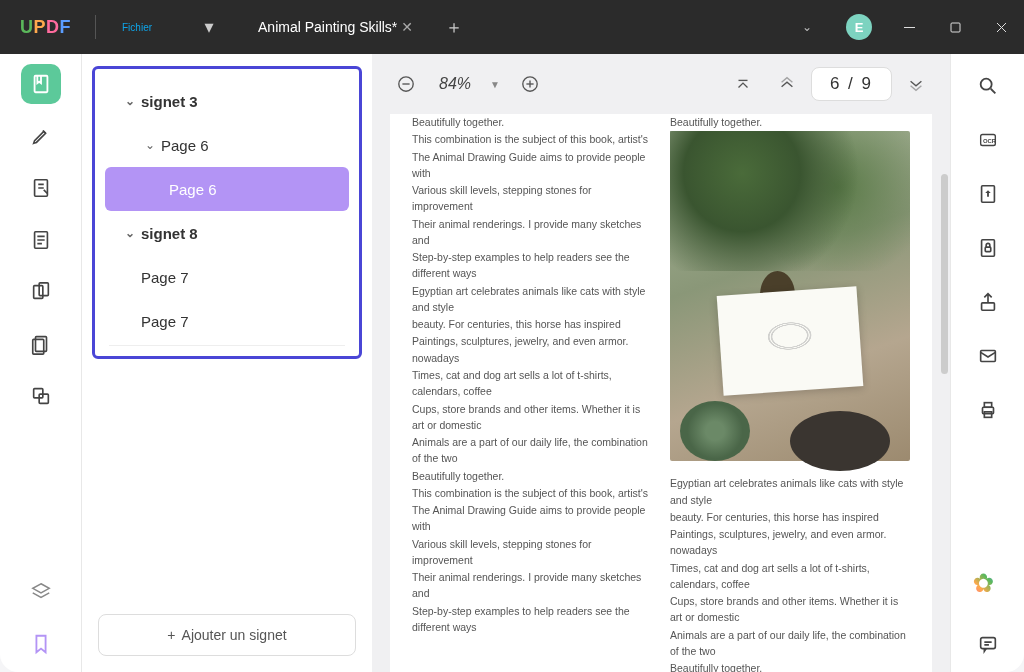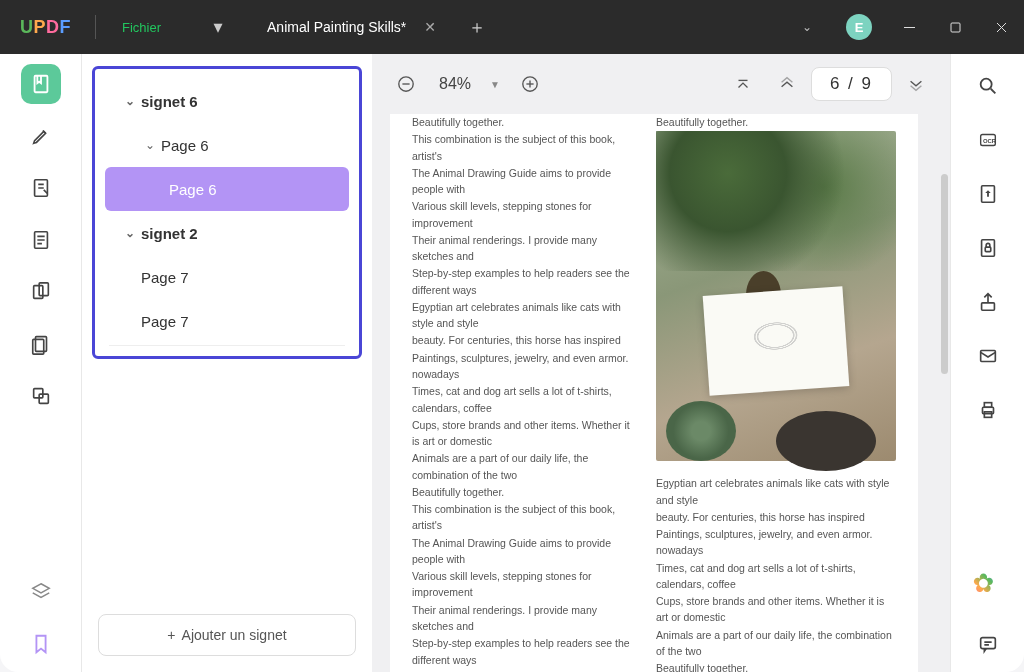--- a/index.html
+++ b/index.html
@@ -1,24 +1,24 @@
 <!DOCTYPE html>
 <html><head>
 <meta charset="utf-8">
 <style>
 * { box-sizing: border-box; margin: 0; padding: 0; font-family: -apple-system, BlinkMacSystemFont, "Segoe UI", sans-serif; }
 body { width: 1024px; height: 672px; background: #f5f5f7; overflow: hidden; }
 .titlebar { height: 54px; background: #2b2b2b; display: flex; align-items: center; color: #ddd; position: relative; }
 .logo { padding: 0 20px; font-size: 18px; font-weight: 700; letter-spacing: 0.5px; }
 .logo span:nth-child(1){color:#5bb85b}.logo span:nth-child(2){color:#ffa94d}.logo span:nth-child(3){color:#ff6b9d}.logo span:nth-child(4){color:#5b9dff}
 .vdiv { width: 1px; height: 24px; background: #555; margin: 0 4px; }
-.menu-item { padding: 0 22px; font-size: 13px; color: #22c55e; cursor: pointer; height: 54px; display: flex; align-items: center; }
+.menu-item { padding: 0 22px; font-size: 10px; color: #0ea5e9; cursor: pointer; height: 54px; display: flex; align-items: center; }
 .tab-area { display: flex; align-items: stretch; margin-left: 8px; height: 54px; }
 .tab-plus { width: 54px; display:flex; align-items:center; justify-content:center; color:#ccc; font-size:18px; cursor:pointer;}
-.tab-active { display:flex; align-items:center; padding: 0 14px 0 22px; color:#fff; font-size:14px; position:relative; gap:18px;}
+.tab-active { display:flex; align-items:center; padding: 0 14px 0 22px; color:#fff; font-size:14px; position:relative; gap:4px;}
 .tab-active .x { color:#aaa; font-size:14px; cursor:pointer;}
 .winbtns { margin-left:auto; display:flex; align-items:center; gap:0; }
 .chev-area { width:50px; display:flex; align-items:center; justify-content:center; color:#bbb; font-size:12px;}
 .avatar { width:26px; height:26px; border-radius:50%; background:#7dd3c0; color:#fff; display:flex; align-items:center; justify-content:center; font-size:13px; font-weight:600; margin:0 14px;}
 .wbtn { width:46px; height:54px; display:flex; align-items:center; justify-content:center; color:#ddd; cursor:pointer; }
 .wbtn svg { width:11px; height:11px; stroke:#ddd; stroke-width:1; fill:none;}
 .main { display:flex; height:618px; }
 .lrail { width:82px; background:#fff; border-right:1px solid #e8e8e8; display:flex; flex-direction:column; align-items:center; padding-top:10px; gap:12px; border-radius: 0 0 0 18px;}
 .lrail-top { display:flex; flex-direction:column; align-items:center; gap:12px; flex:1;}
 .rail-icon { width:40px; height:40px; display:flex; align-items:center; justify-content:center; border-radius:10px; cursor:pointer; color:#555;}
@@ -33,25 +33,25 @@
 .bm-item.lvl3 { padding-left: 64px;}
 .bm-item.sel { background:#b394f5; color:#fff; margin: 0 6px;}
 .bm-item .chev { width:18px; display:inline-flex; justify-content:center; font-size:12px; color:#666; margin-right:2px;}
 .divider { height:1px; background:#eee; margin: 2px 10px;}
 .sidebar-spacer { flex:1;}
 .add-btn { height:42px; border:1px solid #ddd; border-radius:8px; background:#fff; display:flex; align-items:center; justify-content:center; gap:6px; font-size:14px; color:#555; cursor:pointer; margin: 0 6px 6px 6px;}
 .content { flex:1; display:flex; flex-direction:column; background:#f0f0f2; position:relative;}
 .toolbar { height:60px; display:flex; align-items:center; padding: 0 14px; gap:4px; background:#f0f0f2;}
 .tbtn { width:40px; height:40px; display:flex; align-items:center; justify-content:center; color:#555; cursor:pointer; border-radius:8px;}
 .tbtn svg { width:18px; height:18px; stroke:#555; stroke-width:1.5; fill:none;}
-.zoom-val { font-size:16px; color:#444; padding:0 4px; min-width:50px; text-align:center;}
+.zoom-val { font-size:16px; color:#444; padding:0 4px; min-width:50px; text-align:center;font-style:italic;}
 .zoom-caret { font-size:10px; color:#888; padding:0 6px;}
 .tb-spacer { flex:1;}
 .page-box { background:#fff; border:1px solid #ddd; border-radius:8px; padding:6px 18px; font-size:17px; color:#333; letter-spacing:2px;}
-.pages-wrap { flex:1; overflow:hidden; padding: 0 32px 8px 18px; position:relative;}
+.pages-wrap { flex:1; overflow:hidden; padding: 0 18px 8px 18px; position:relative;}
 .page { background:#fff; display:flex; gap:20px; padding: 0px 22px 20px 22px; font-size:10.5px; color:#555; line-height:1.55; height: 560px;}
 .col { flex:1; }
 .col p { margin-bottom: 1px;}
 .img-block { width: 240px; height: 330px; background: linear-gradient(160deg,#a8b89a 0%,#8a9778 40%, #b5a68f 70%, #9c8a6f 100%); position:relative; margin-bottom: 14px; border-radius:2px;}
 .img-block::before { content:""; position:absolute; top:0;left:0;right:0;height:140px; background: radial-gradient(circle at 30% 30%, #4a6b3a 0%, #3a5530 30%, transparent 60%), radial-gradient(circle at 70% 40%, #5a7a48 0%, transparent 50%);}
 .notebook { position:absolute; bottom:70px; left:50px; width:140px; height:100px; background:#fafaf5; transform:rotate(-4deg); box-shadow:0 2px 8px rgba(0,0,0,0.2); }
 .notebook::after { content:""; position:absolute; top:20px; left:30px; width:80px; height:50px; background: radial-gradient(ellipse at center, transparent 30%, #aaa 31%, #aaa 33%, transparent 34%), radial-gradient(ellipse at center, transparent 35%, #aaa 36%, #aaa 38%, transparent 39%); opacity:0.5;}
 .pinecone { position:absolute; top:140px; left:90px; width:35px; height:40px; background:#4a3f2a; border-radius:50% 50% 50% 50% / 60% 60% 40% 40%;}
 .succ1 { position:absolute; bottom:0; left:10px; width:70px; height:60px; background: radial-gradient(circle,#6b8967 20%, #4a6648 60%); border-radius:50%;}
 .succ2 { position:absolute; bottom:-10px; right:20px; width:100px; height:60px; background:#3a3530; border-radius:50%;}
@@ -156,32 +156,32 @@
         <svg viewBox="0 0 24 24" fill="none" stroke="currentColor" stroke-width="2">
           <path d="M7 3h10v18l-5-4-5 4V3z"></path>
         </svg>
       </div>
   </div>
 
   <div class="sidebar">
     <div class="bookmark-tree">
       <div class="bm-item bold lvl1">
           <span class="chev">⌄</span>
-          <span>signet 6</span>
+          <span>signet 3</span>
         </div>
       <div class="bm-item lvl2">
           <span class="chev">⌄</span>
           <span>Page 6</span>
         </div>
       <div class="bm-item lvl3 sel">
           <span>Page 6</span>
         </div>
       <div class="bm-item bold lvl1">
           <span class="chev">⌄</span>
-          <span>signet 2</span>
+          <span>signet 8</span>
         </div>
       <div class="bm-item lvl2">
           <span>Page 7</span>
         </div>
       <div class="bm-item lvl2">
           <span>Page 7</span>
         </div>
       <div class="divider"></div>
     </div>
     <div class="sidebar-spacer"></div>

